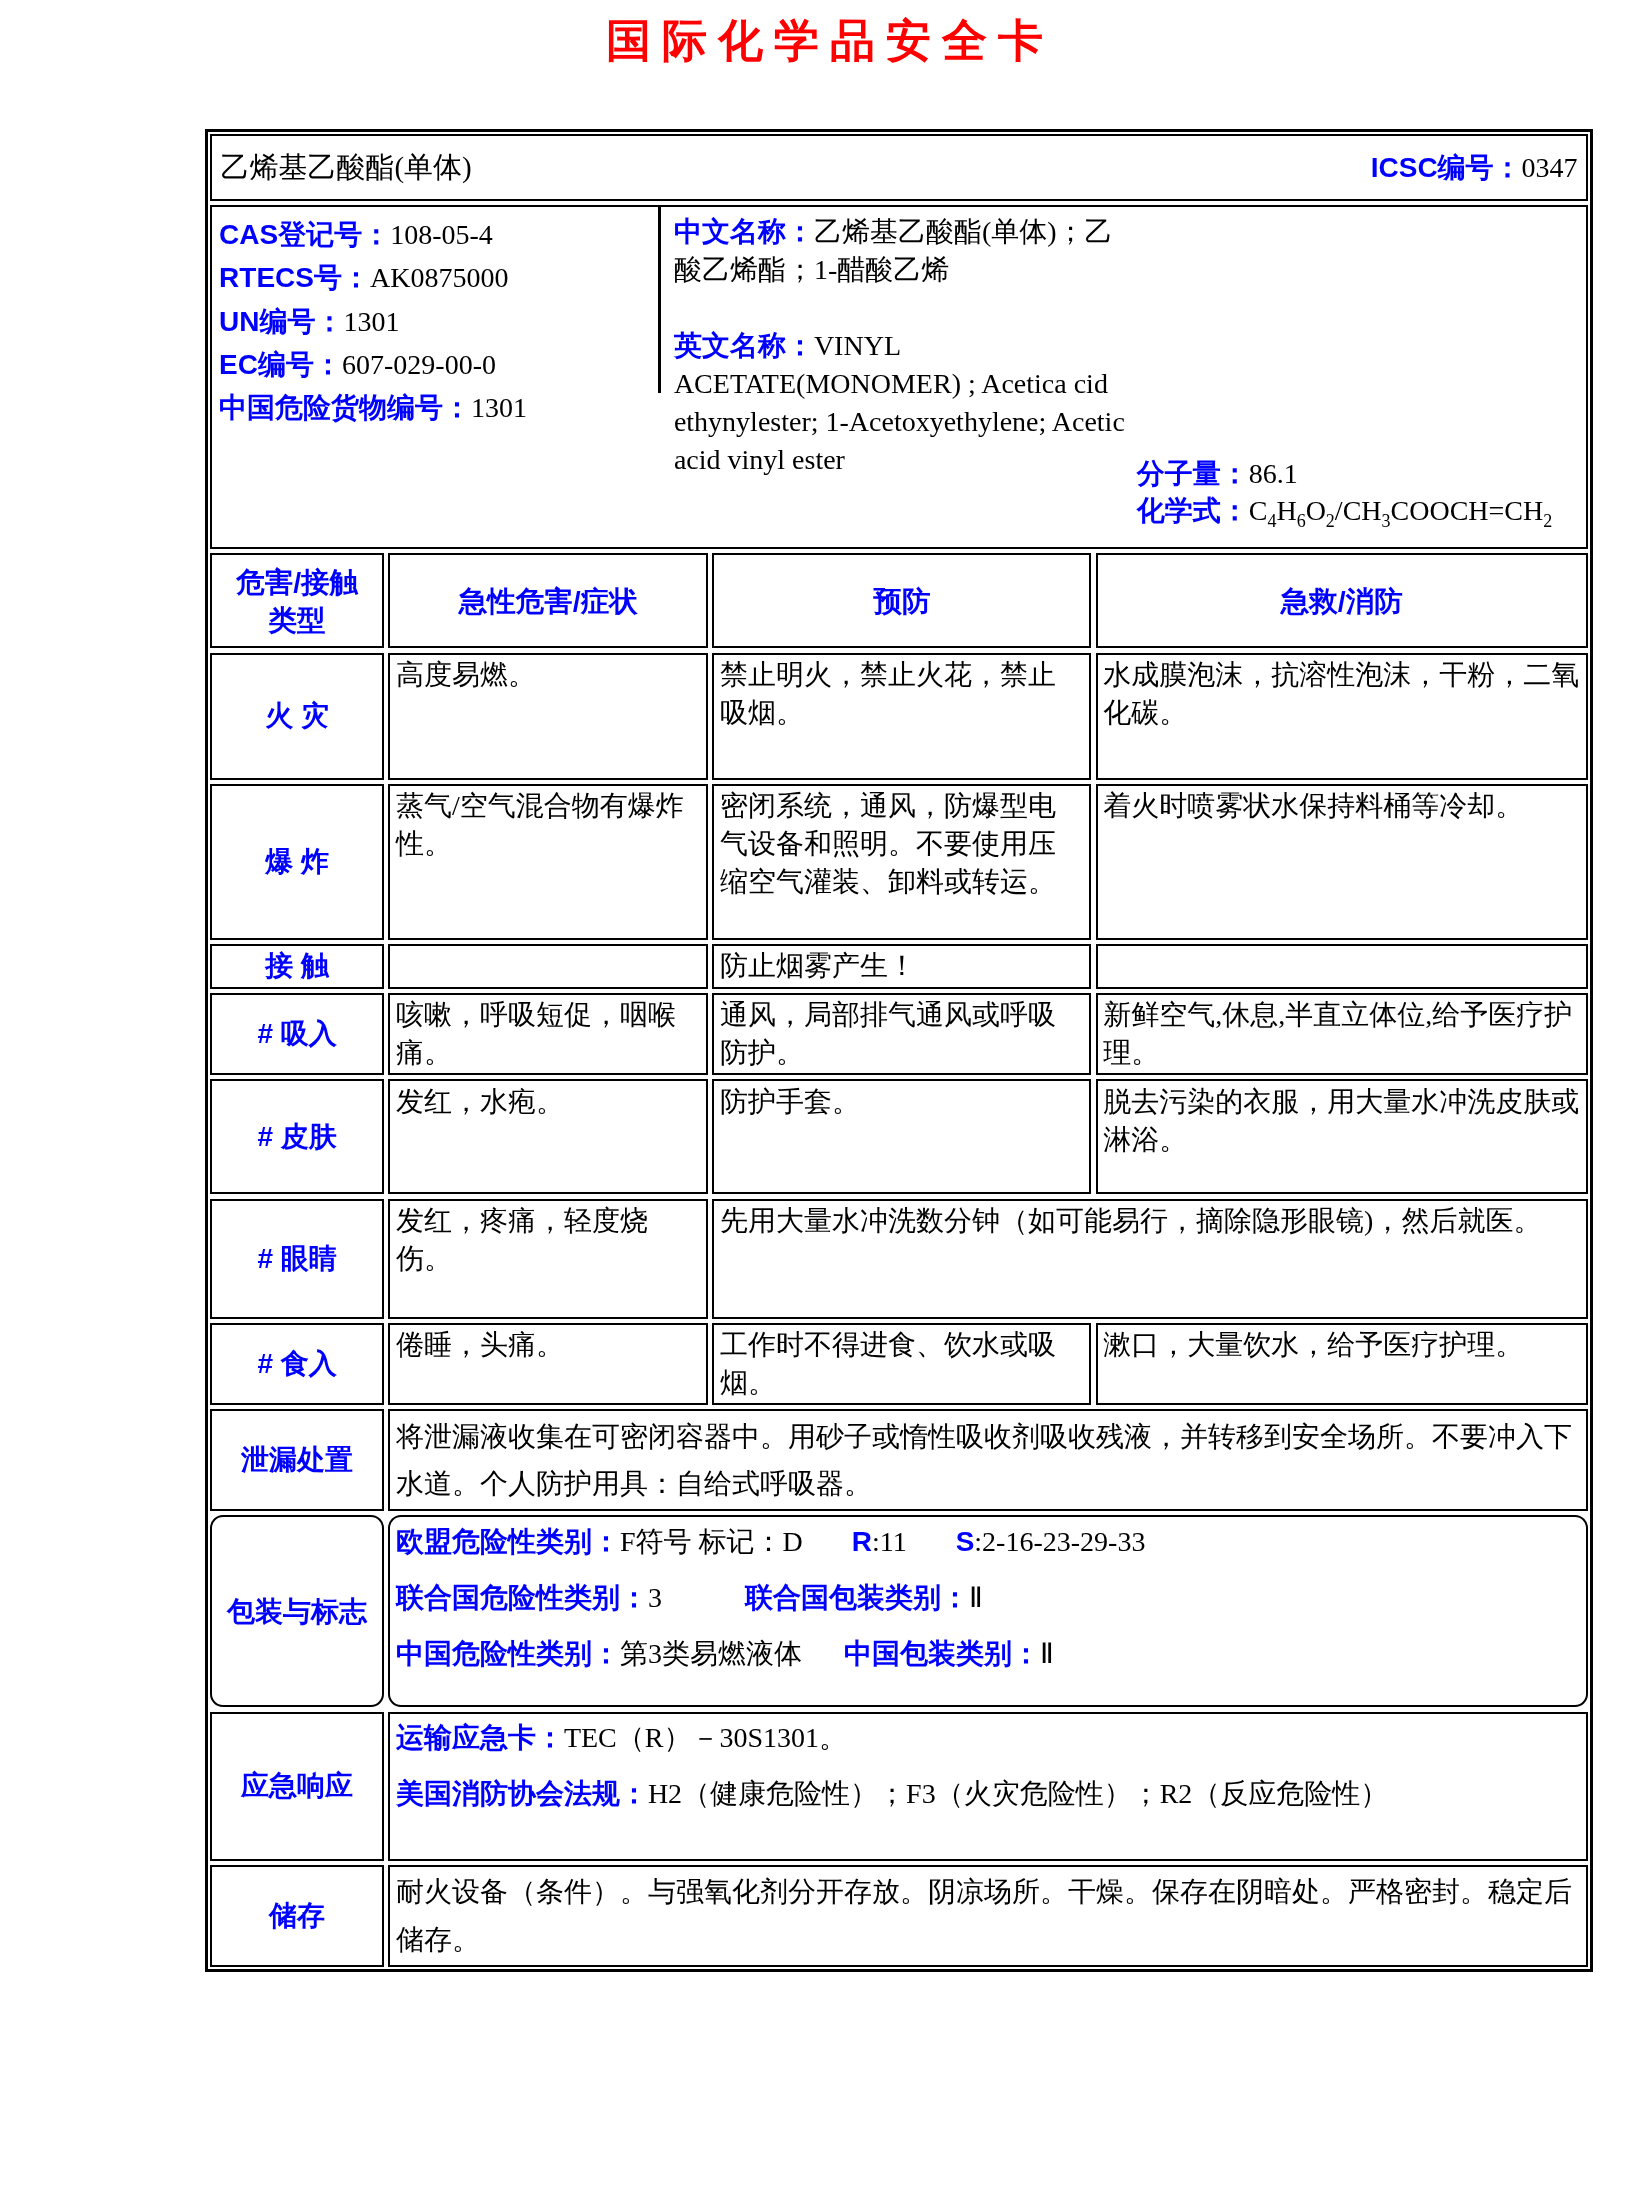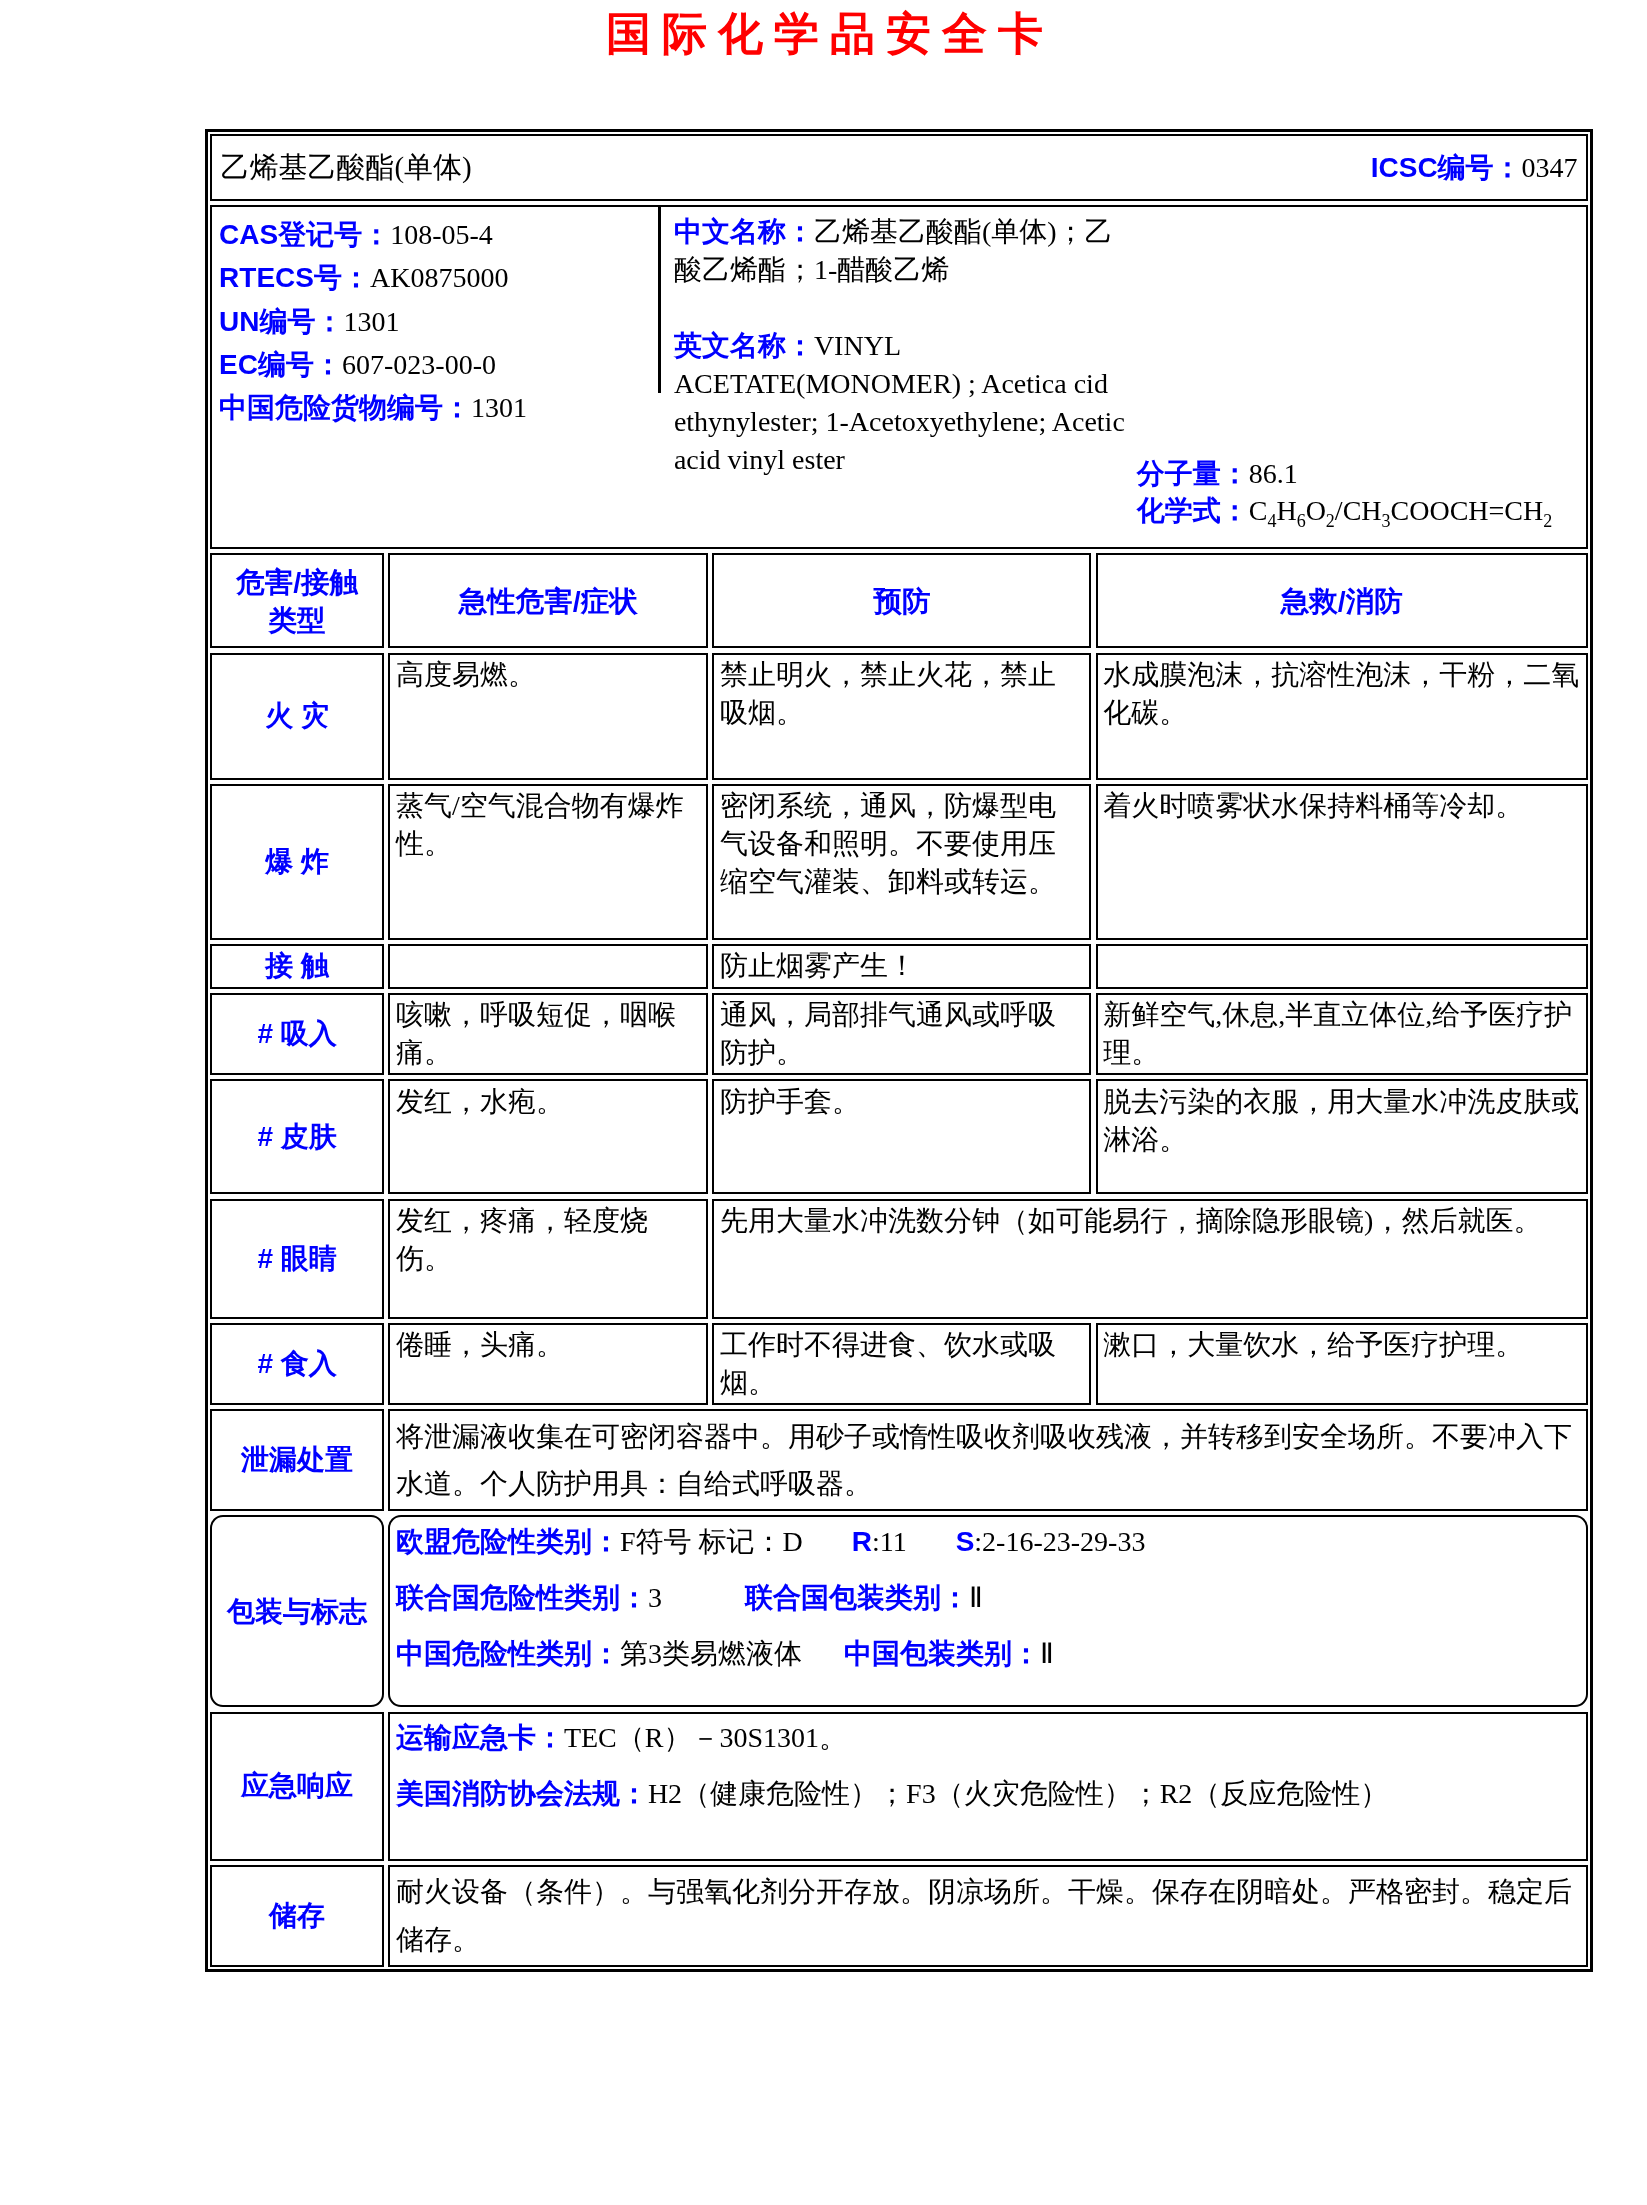--- a/index.html
+++ b/index.html
@@ -5,21 +5,21 @@
 <style>
   html,body {margin:0; padding:0;}
   body {
     position:relative; width:1648px; height:2205px;
     background:#ffffff; color:#000;
     font-family:"Liberation Serif", serif;
     font-size:28px; line-height:1.35;
     overflow:hidden;
   }
   .page-title {
-    position:absolute; top:4px; left:205px; width:1250px;
+    position:absolute; top:11px; left:205px; width:1250px;
     text-align:center; color:#ff0000;
     font-family:"Liberation Sans", sans-serif;
     font-weight:bold; font-size:45px; letter-spacing:11px;
   }
   .card {
     position:absolute; left:205px; top:129px; width:1388px;
     border:3.5px solid #000; box-sizing:border-box; background:#fff;
   }
   .trow {display:flex; align-items:stretch;}
   .cell {
@@ -91,21 +91,21 @@
   </div>
 
   <div class="trow">
     <div class="cell id-cell">
       <div class="id-divider"></div>
       <div class="id-grid">
         <div class="id-left">
           <div><span class="lbl">CAS登记号：</span><span class="v">108-05-4</span></div>
           <div><span class="lbl">RTECS号：</span><span class="v">AK0875000</span></div>
           <div><span class="lbl">UN编号：</span><span class="v">1301</span></div>
-          <div><span class="lbl">EC编号：</span><span class="v">607-023-00-0</span></div>
+          <div><span class="lbl">EC编号：</span><span class="v">607-029-00-0</span></div>
           <div><span class="lbl">中国危险货物编号：</span><span class="v">1301</span></div>
         </div>
         <div class="id-right">
           <div><span class="lbl">中文名称：</span><span class="v">乙烯基乙酸酯(单体)；乙酸乙烯酯；1-醋酸乙烯</span></div>
           <div class="en-block"><span class="lbl">英文名称：</span><span class="v">VINYL ACETATE(MONOMER) ; Acetica cid ethynylester; 1-Acetoxyethylene; Acetic acid vinyl ester</span></div>
         </div>
       </div>
       <div class="formula-line">
         <span class="mw-group">
           <span class="lbl">分子量：</span><span class="v">86.1</span>

